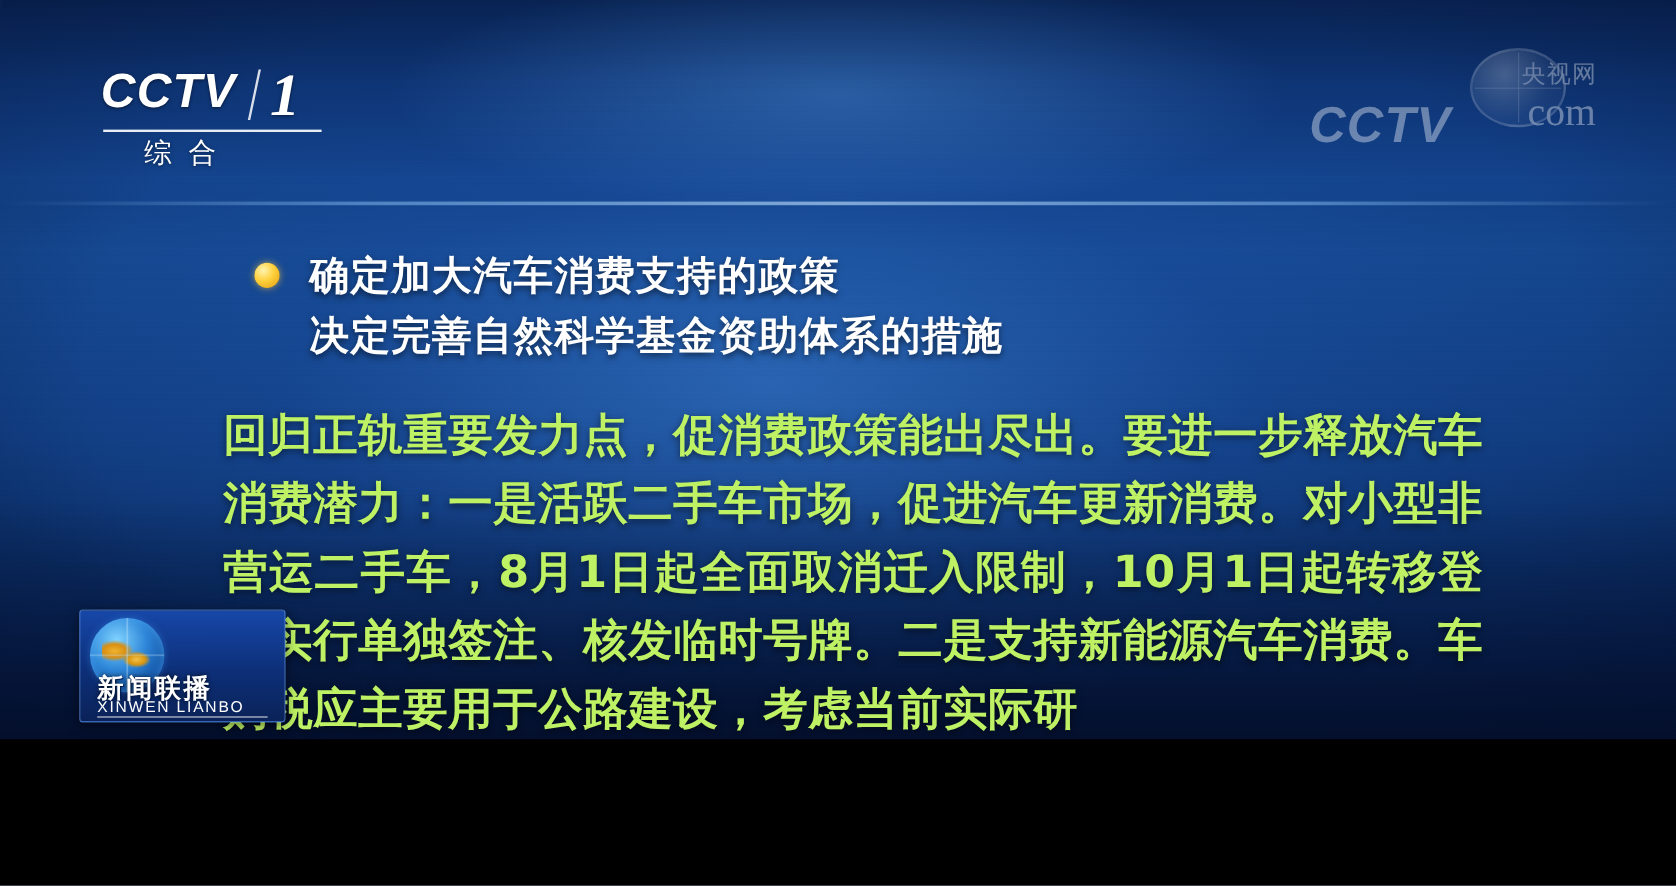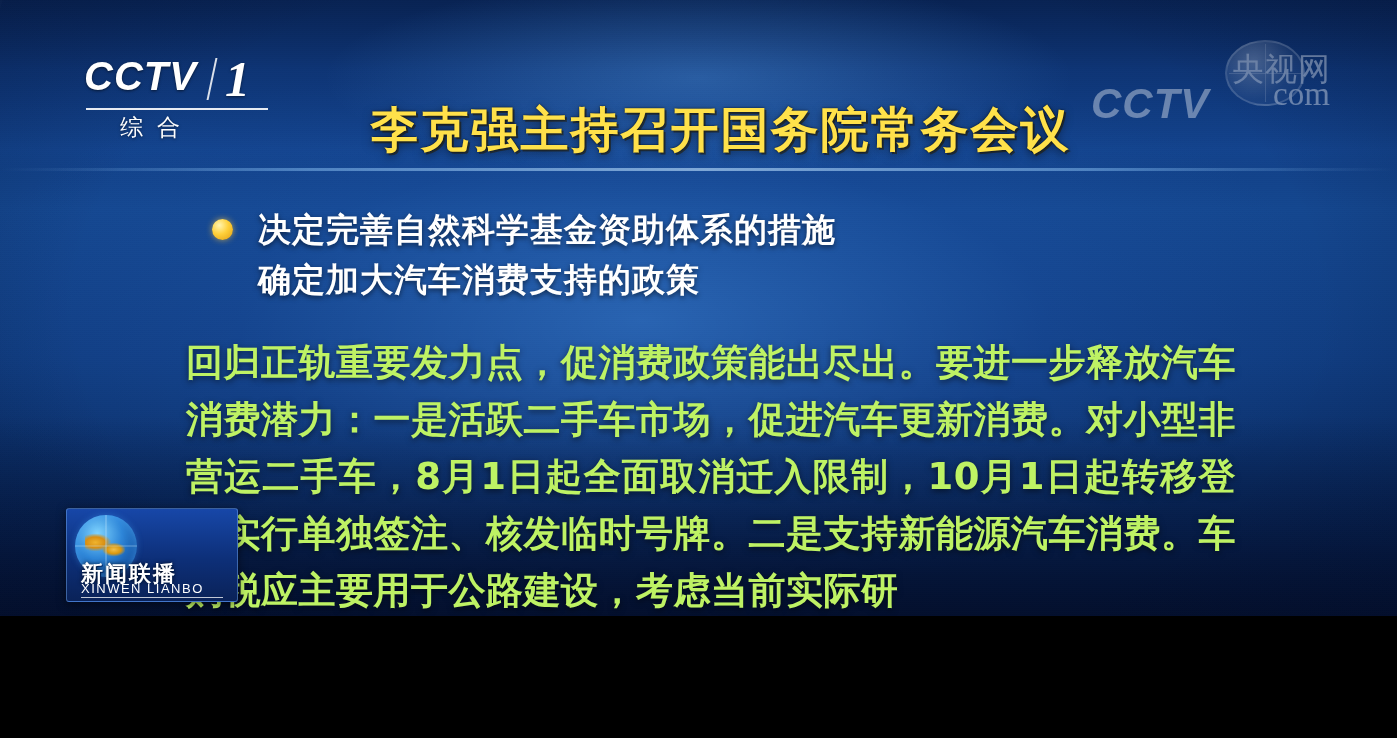--- a/index.html
+++ b/index.html
@@ -154,21 +154,21 @@
   .wm-globe:after {
     content: "";
     position: absolute;
     left: 2px; right: 2px; top: 50%;
     height: 1px; margin-top: -0.5px;
     background: rgba(255,255,255,0.35);
   }
   .wm-cn {
     position: absolute;
     right: 30px; top: 8px;
-    font-size: 32px;
+    font-size: 20px;
     color: rgba(255,255,255,0.85);
     letter-spacing: 1px;
     font-family: "Liberation Sans", sans-serif;
   }
   .wm-cctv {
     position: absolute;
     left: 0; top: 40px;
     font-family: "Liberation Sans", sans-serif;
     font-weight: bold;
     font-style: italic;
@@ -335,26 +335,25 @@
     <div class="cctv1-sub">综合</div>
   </div>
 
   <div class="watermark">
     <div class="wm-globe"></div>
     <div class="wm-cn">央视网</div>
     <div class="wm-cctv">CCTV</div>
     <div class="wm-com">com</div>
   </div>
 
-  <div class="headline">李克强主持召开国务院常务会议</div>
 
   <div class="subblock">
     <div class="bullet-dot"></div>
+    <div class="sub-line">确定加大汽车消费支持的政策</div>
     <div class="sub-line">决定完善自然科学基金资助体系的措施</div>
-    <div class="sub-line">确定加大汽车消费支持的政策</div>
   </div>
 
   <div class="body-text">回归正轨重要发力点，促消费政策能出尽出。要进一步释放汽车消费潜力：一是活跃二手车市场，促进汽车更新消费。对小型非营运二手车，8月1日起全面取消迁入限制，10月1日起转移登记实行单独签注、核发临时号牌。二是支持新能源汽车消费。车购税应主要用于公路建设，考虑当前实际研</div>
 
   <div class="bug">
     <div class="bug-globe">
       <div class="bug-land"></div>
       <div class="bug-meridian"></div>
     </div>
     <div class="bug-title">新闻联播</div>

